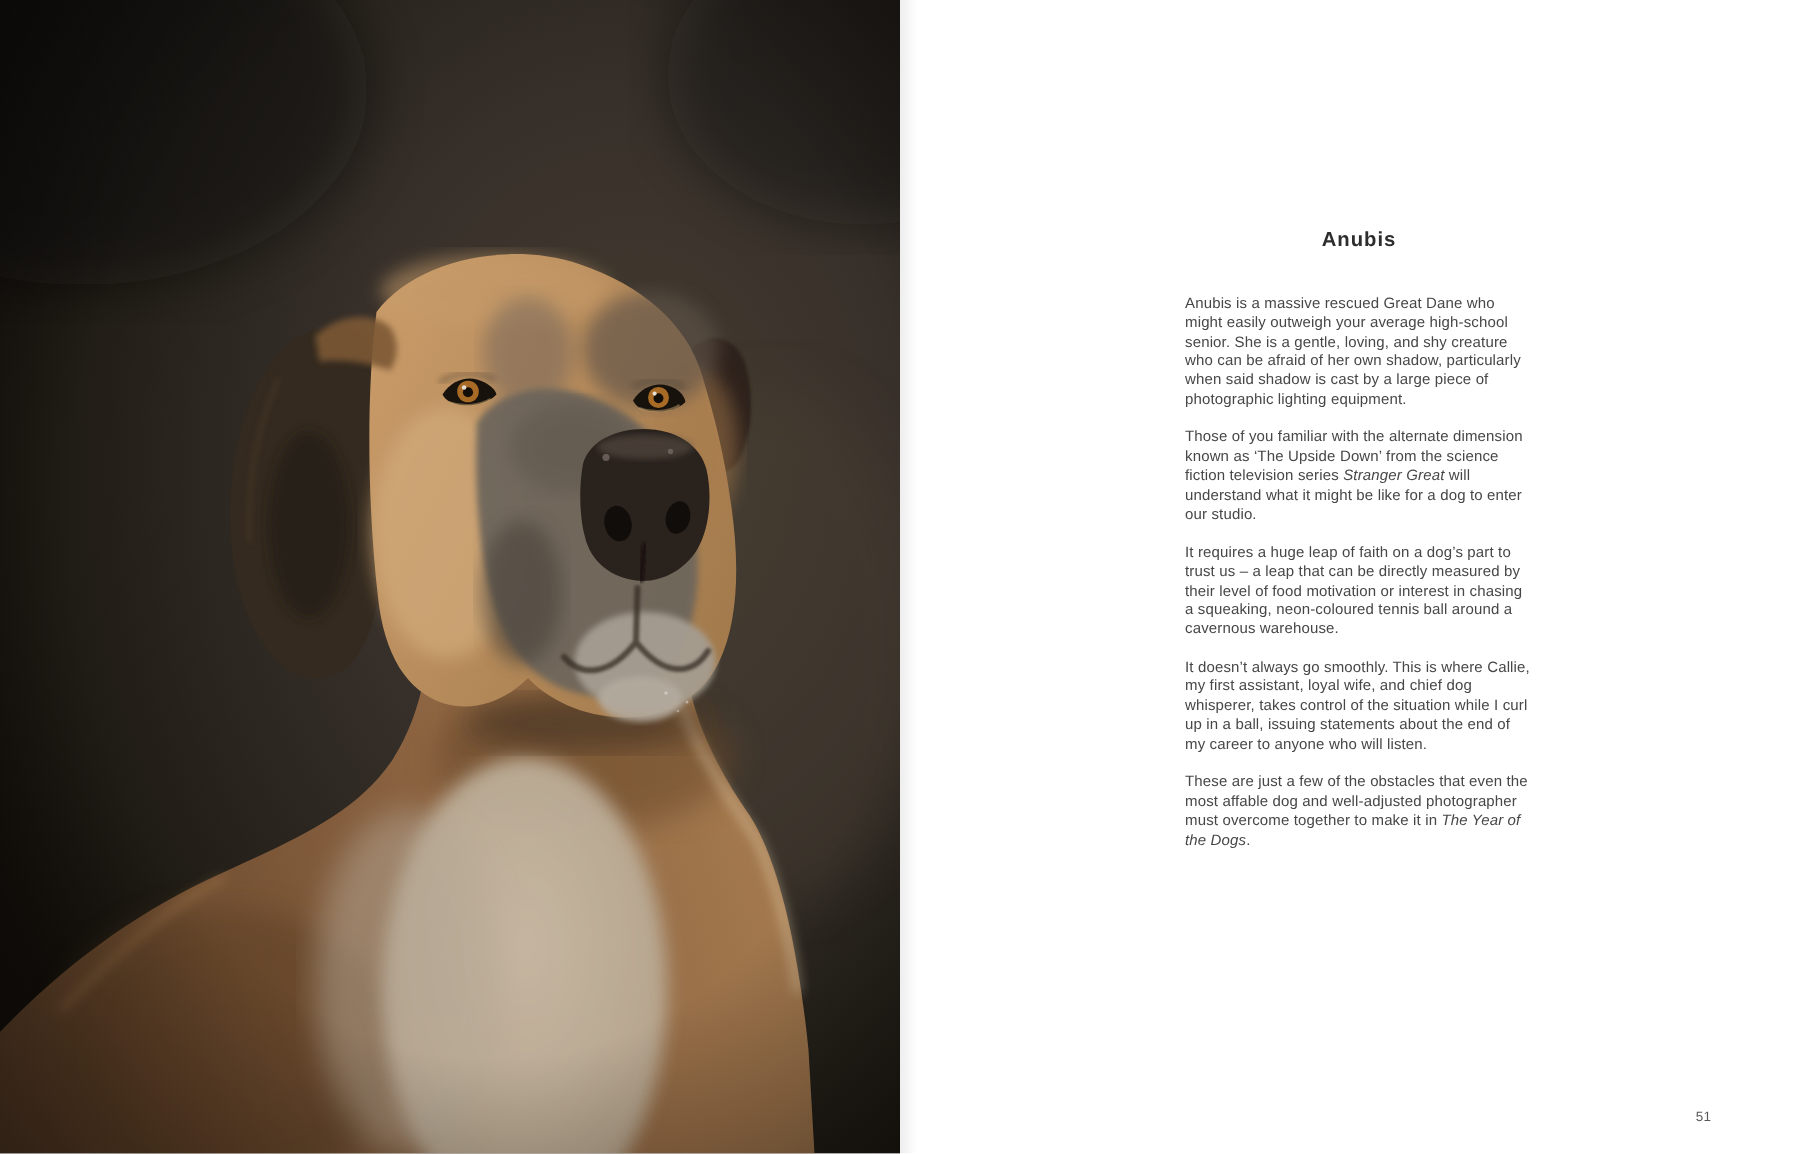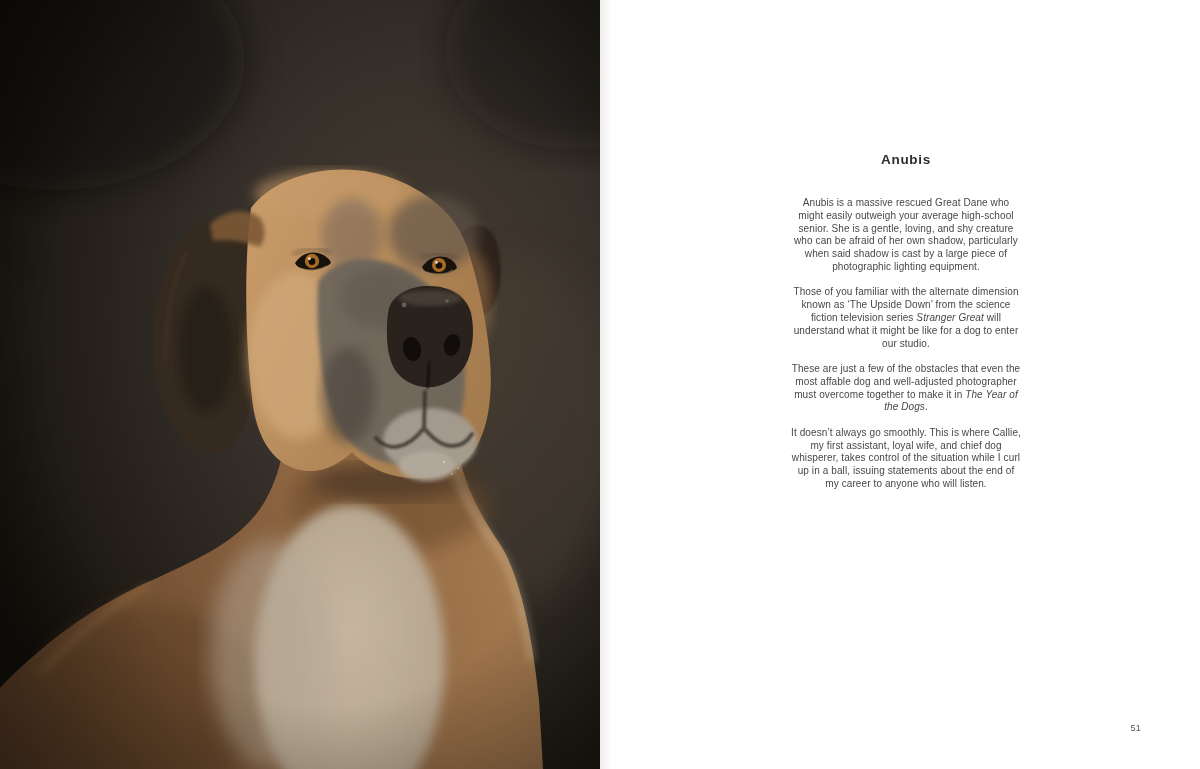--- a/index.html
+++ b/index.html
@@ -11,24 +11,24 @@
   .page-left svg { display:block; width:600px; height:769px; }
 
   .page-right { position:relative; width:600px; height:769px; background:#ffffff; }
   .gutter-shadow { position:absolute; left:0; top:0; width:12px; height:100%;
                    background:linear-gradient(90deg, rgba(0,0,0,0.07), rgba(0,0,0,0)); }
 
   .article { position:absolute; left:190px; top:151px; width:232px; color:#474747; }
   .article h1 { font-size:13.5px; font-weight:700; letter-spacing:0.05em; color:#2d2d2d;
                 text-align:center; line-height:17px; margin-bottom:29px; }
   .article p { font-size:10px; line-height:12.8px; letter-spacing:0.01em; margin-bottom:12.6px;
-               text-align:center; }
+               text-align:left; }
   .article p em { font-style:italic; }
 
-  .page-number { position:absolute; right:59px; bottom:36px; font-size:9px; color:#585858;
+  .page-number { position:absolute; right:59px; bottom:20px; font-size:9px; color:#585858;
                  letter-spacing:0.03em; }
 </style>
 </head>
 <body>
 
 <div class="spread">
 
   <div class="page-left">
     <svg viewBox="0 0 600 769" preserveAspectRatio="none" role="img">
       <defs>
@@ -159,21 +159,22 @@
   </div>
 
   <div class="page-right">
     <div class="gutter-shadow"></div>
 
     <div class="article">
       <h1>Anubis</h1>
       <div>
           <p>Anubis is a massive rescued Great Dane who might easily outweigh your average high-school senior. She is a gentle, loving, and shy creature who can be afraid of her own shadow, particularly when said shadow is cast by a large piece of photographic lighting equipment.</p>
           <p>Those of you familiar with the alternate dimension known as ‘The Upside Down’ from the science fiction television series <em>Stranger Great</em> will understand what it might be like for a dog to enter our studio.</p>
+          <p>It requires a huge leap of faith on a dog’s part to trust us – a leap that can be directly measured by their level of food motivation or interest in chasing a squeaking, neon-coloured tennis ball around a cavernous warehouse.</p>
+          <p>It doesn’t always go smoothly. This is where Callie, my first assistant, loyal wife, and chief dog whisperer, takes control of the situation while I curl up in a ball, issuing statements about the end of my career to anyone who will listen.</p>
           <p>These are just a few of the obstacles that even the most affable dog and well-adjusted photographer must overcome together to make it in <em>The Year of the Dogs</em>.</p>
-          <p>It doesn’t always go smoothly. This is where Callie, my first assistant, loyal wife, and chief dog whisperer, takes control of the situation while I curl up in a ball, issuing statements about the end of my career to anyone who will listen.</p>
         </div>
     </div>
 
     <div class="page-number">51</div>
   </div>
 
 </div>
 
 </body></html>

